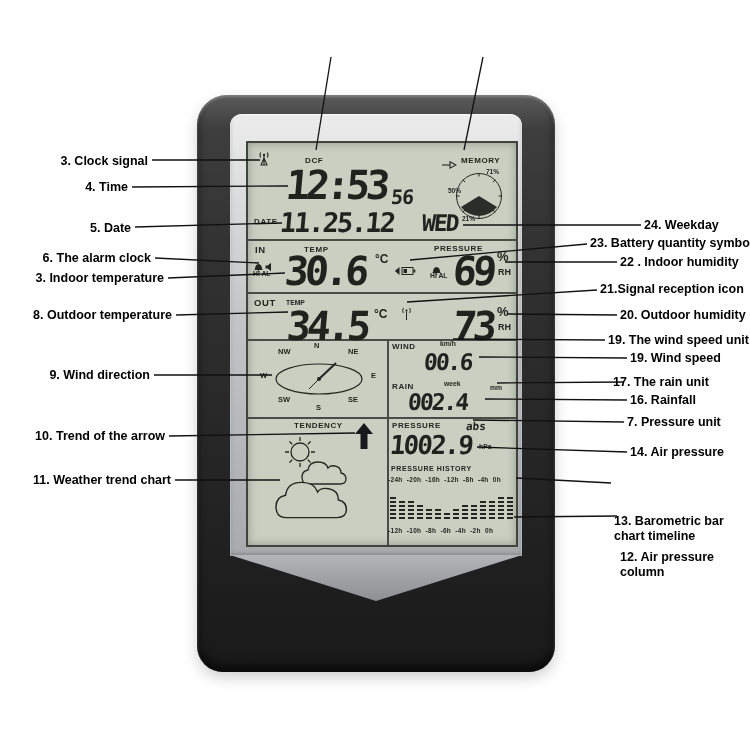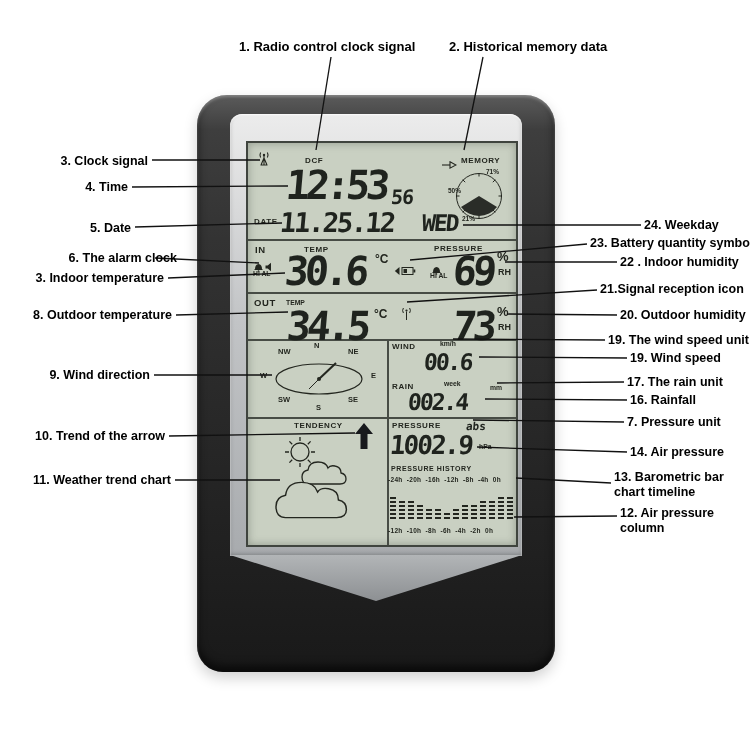--- a/index.html
+++ b/index.html
@@ -3,21 +3,21 @@
 <meta charset="utf-8">
 <style>
   html,body{margin:0;padding:0;background:#fff;}
   .canvas{position:relative;width:750px;height:750px;background:#ffffff;overflow:hidden;
           font-family:"Liberation Sans",sans-serif;}
   .canvas *{box-sizing:border-box;}
 
   
   .co{position:absolute;font-weight:bold;font-size:12.5px;color:#000;white-space:nowrap;}
   .co-top{font-size:13px;}
-  .co.wrap{white-space:normal;line-height:1.2;}
+  .co.wrap{white-space:normal;line-height:1.2;margin-top:44px;}
 
   
   .lines{position:absolute;left:0;top:0;pointer-events:none;}
   .lines line{stroke:#111;stroke-width:1.3;}
 
   
   .device-body{position:absolute;left:197px;top:95px;width:358px;height:577px;
     border-radius:30px 30px 26px 26px;
     background:linear-gradient(180deg,#5b5b5b 0%,#3e3e3e 6%,#333 25%,#262626 62%,#191919 100%);
     box-shadow:inset 0 2px 3px rgba(255,255,255,.28), inset 0 -6px 10px rgba(0,0,0,.65), 0 6px 14px rgba(0,0,0,.18);}
@@ -267,40 +267,38 @@
     <line x1="497" y1="383" x2="624" y2="382"></line>
     <line x1="479" y1="357" x2="627" y2="358"></line>
     <line x1="453" y1="339" x2="605" y2="340"></line>
     <line x1="507" y1="314" x2="617" y2="315"></line>
     <line x1="407" y1="302" x2="597" y2="290"></line>
     <line x1="505" y1="262" x2="617" y2="262"></line>
     <line x1="410" y1="260" x2="587" y2="244"></line>
     <line x1="463" y1="225" x2="641" y2="225"></line>
   </svg>
 
-  <div class="co co-top" style="left:239px;top:39px">1. Radio control clock signal</div>
-  <div class="co co-top" style="left:449px;top:39px">2. Historical memory data</div>
 
   <div class="co" style="right:602px;top:154px">3. Clock signal</div>
   <div class="co" style="right:622px;top:180px">4. Time</div>
   <div class="co" style="right:619px;top:221px">5. Date</div>
-  <div class="co" style="right:573px;top:251px">6.  The alarm clock</div>
+  <div class="co" style="right:599px;top:251px">6.  The alarm clock</div>
   <div class="co" style="right:586px;top:271px">3. Indoor temperature</div>
   <div class="co" style="right:578px;top:308px">8. Outdoor temperature</div>
   <div class="co" style="right:600px;top:368px">9. Wind direction</div>
   <div class="co" style="right:585px;top:429px">10. Trend of the arrow</div>
   <div class="co" style="right:579px;top:473px">11. Weather trend chart</div>
 
   <div class="co" style="left:644px;top:218px">24. Weekday</div>
   <div class="co" style="left:590px;top:236px">23. Battery quantity symbol</div>
   <div class="co" style="left:620px;top:255px">22 . Indoor humidity</div>
   <div class="co" style="left:600px;top:282px">21.Signal reception icon</div>
   <div class="co" style="left:620px;top:308px">20. Outdoor humidity</div>
   <div class="co" style="left:608px;top:333px">19. The wind speed unit</div>
   <div class="co" style="left:630px;top:351px">19. Wind speed</div>
-  <div class="co" style="left:627px;top:375px">17. The rain  unit</div>
+  <div class="co" style="left:613px;top:375px">17. The rain  unit</div>
   <div class="co" style="left:630px;top:393px">16.  Rainfall</div>
   <div class="co" style="left:627px;top:415px">7.  Pressure unit</div>
   <div class="co" style="left:630px;top:445px">14. Air pressure</div>
   <div class="co wrap" style="left:614px;top:470px;width:132px">13. Barometric bar chart timeline</div>
   <div class="co wrap" style="left:620px;top:506px;width:122px">12.  Air pressure column</div>
 
 </div>
 
 </body></html>

